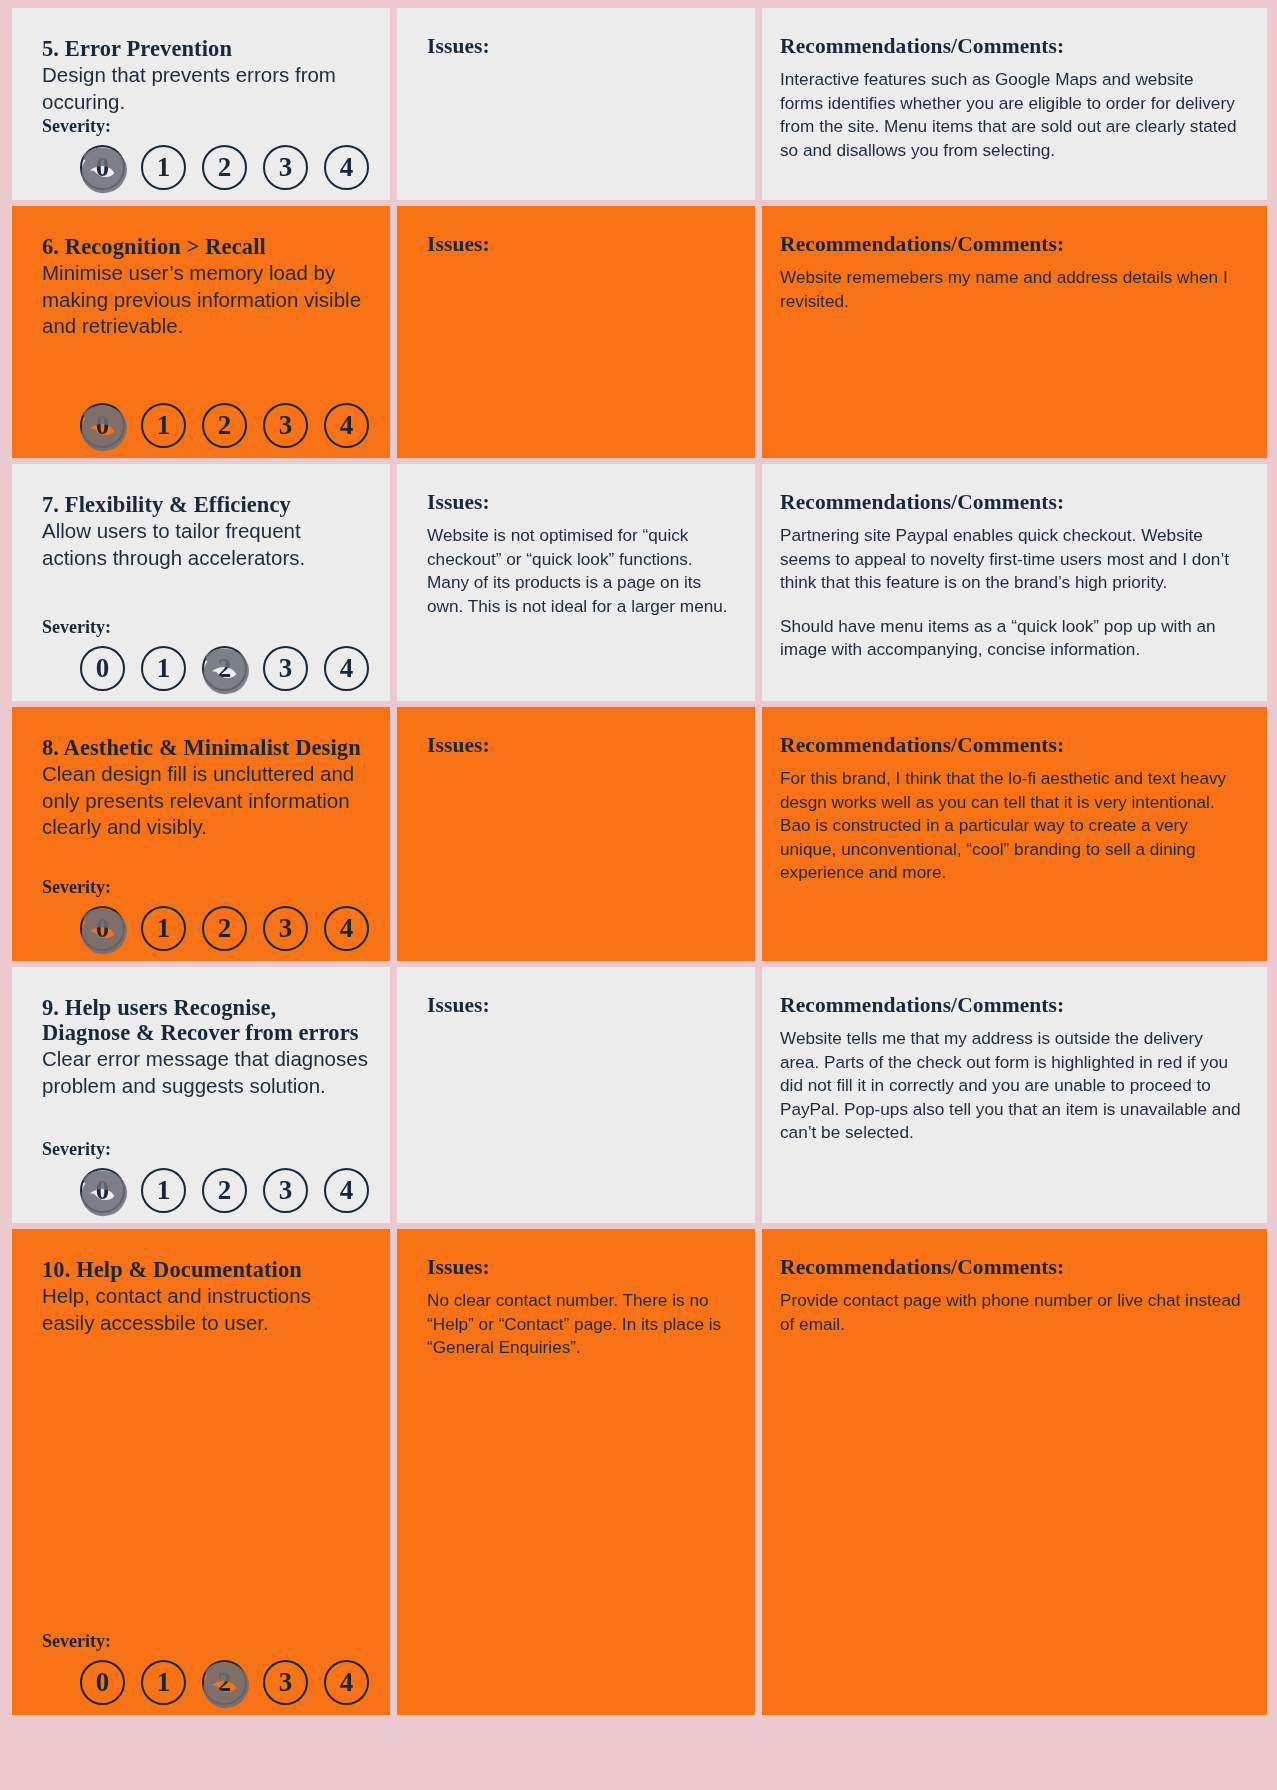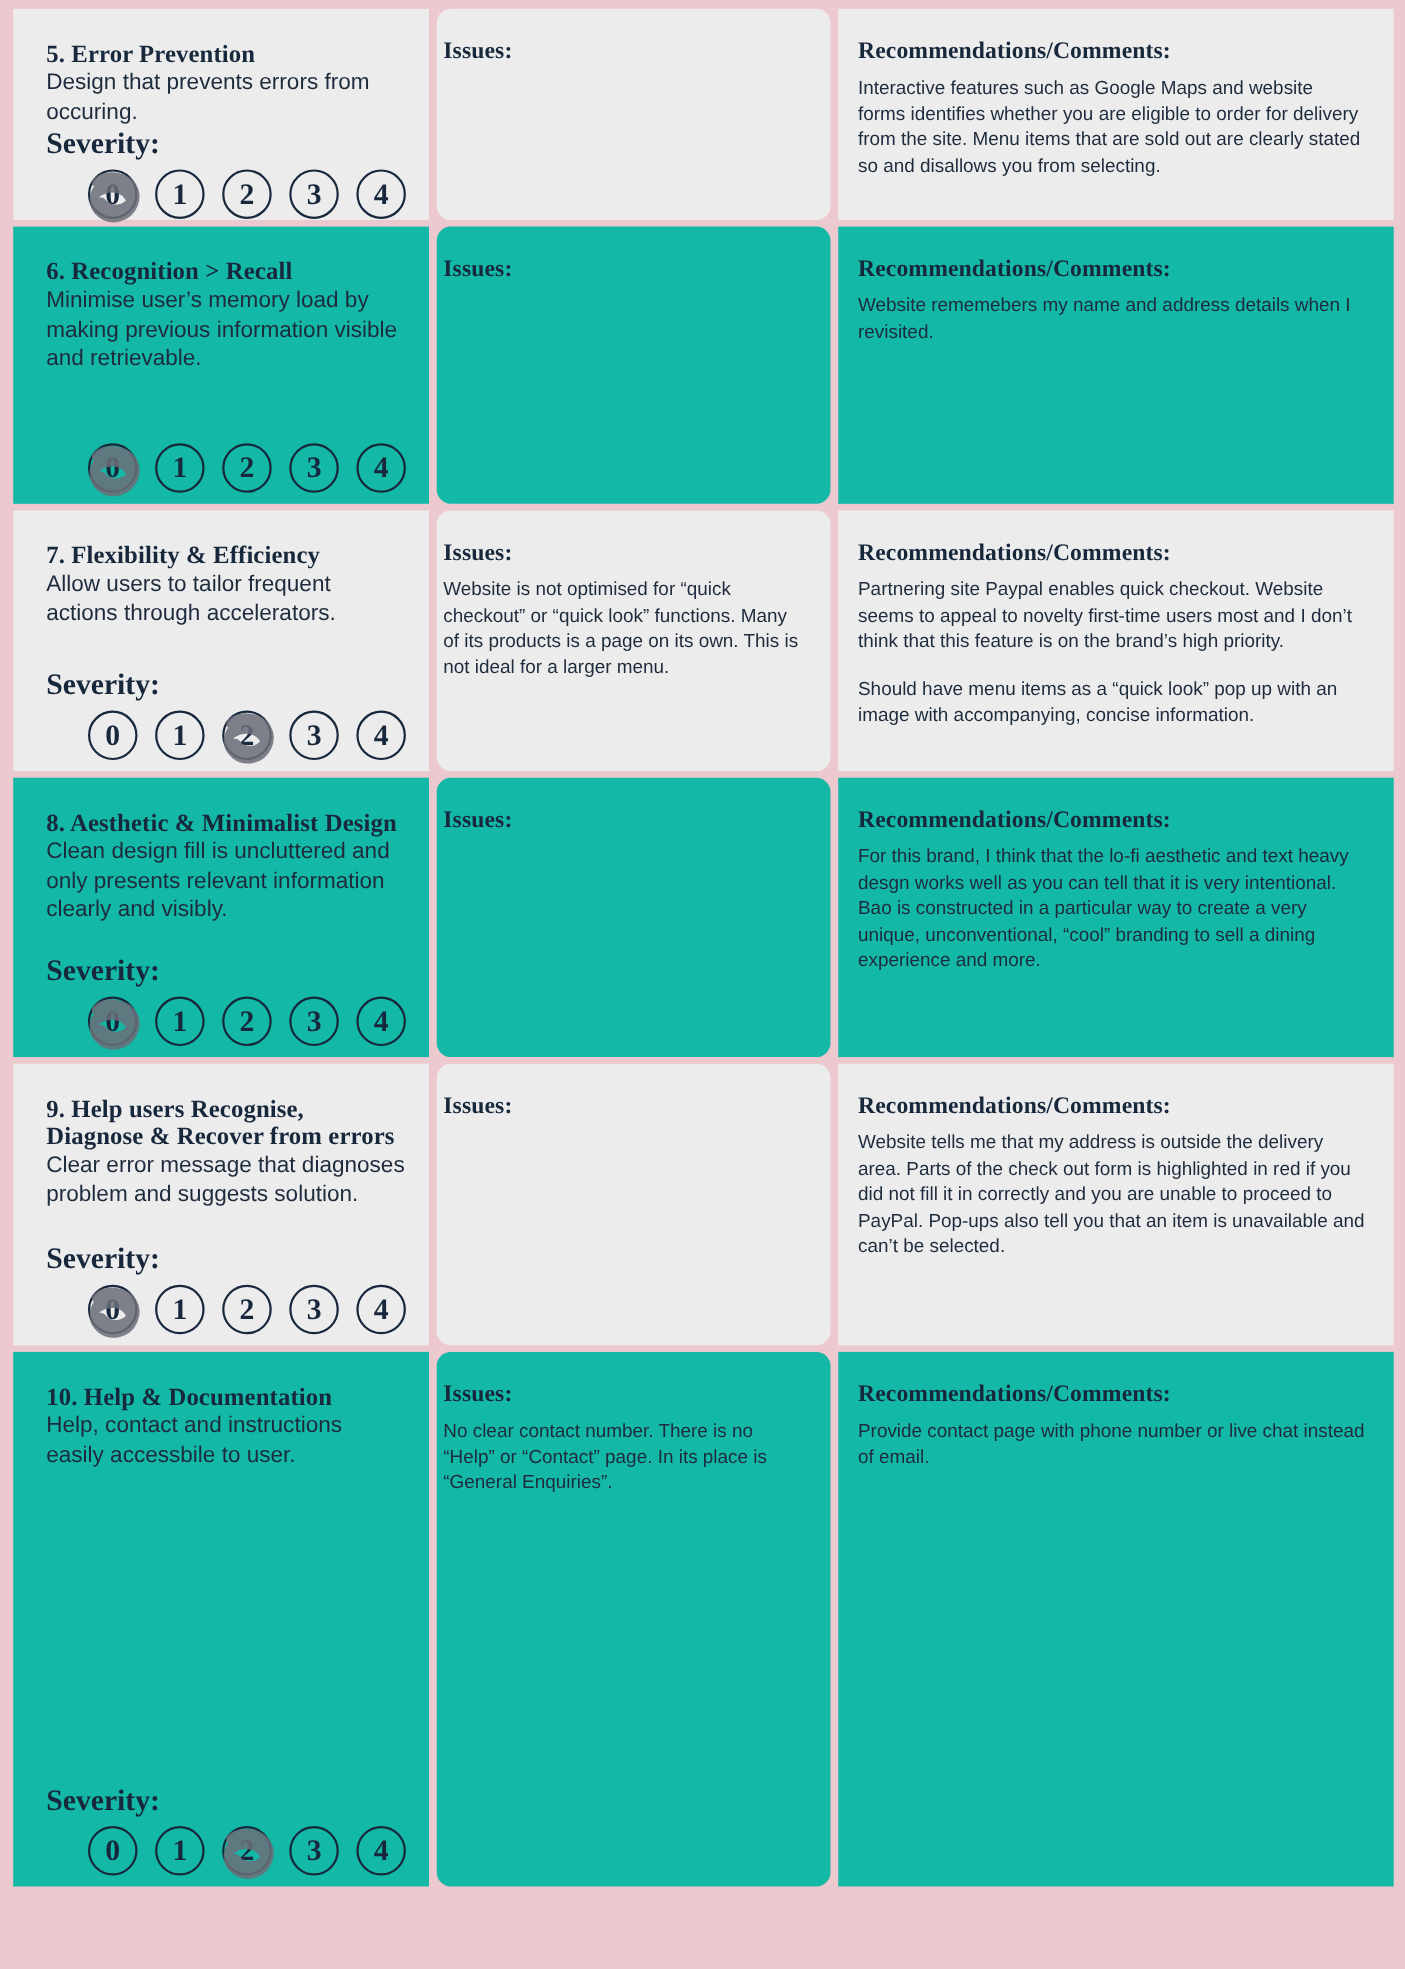--- a/index.html
+++ b/index.html
@@ -33,28 +33,28 @@
   .row.r8  { height: 254px; }
   .row.r9  { height: 256px; }
   .row.r10 { height: 486px; }
 
   .row + .row { margin-top: 6px; }
 
   .cell {
     background: #ececec;
     padding: 26px 22px 10px 26px;
   }
-  .row.pink .cell { background: #14b8a6; }
+  .row.pink .cell { background: #f97316; }
 
   .col-left   { width: 378px; flex: 0 0 378px; }
   .col-mid    { width: 358px; flex: 0 0 358px; }
   .col-right  { flex: 1 1 auto; }
 
   .col-left  { padding-left: 30px; padding-top: 28px; }
-  .col-mid   { padding-left: 6px; border-radius: 13px; }
+  .col-mid   { padding-left: 30px; }
   .col-right { padding-left: 18px; padding-right: 26px; }
 
   h2.heuristic-title {
     font-family: "Liberation Serif", serif;
     font-weight: 700;
     font-size: 22.5px;
     line-height: 1.12;
     color: #17283c;
     letter-spacing: 0.1px;
   }
@@ -65,21 +65,21 @@
     line-height: 1.30;
     color: #1d2b3d;
     margin-top: 1px;
   }
 
   .severity-block { margin-top: auto; }
 
   .severity-label {
     font-family: "Liberation Serif", serif;
     font-weight: 700;
-    font-size: 27px;
+    font-size: 18px;
     color: #17283c;
     margin-bottom: 8px;
   }
   .severity-label.hidden { visibility: hidden; height: 0; margin: 0; overflow: hidden; }
 
   .severity-scale {
     display: flex;
     align-items: center;
     column-gap: 16px;
     padding-left: 38px;

